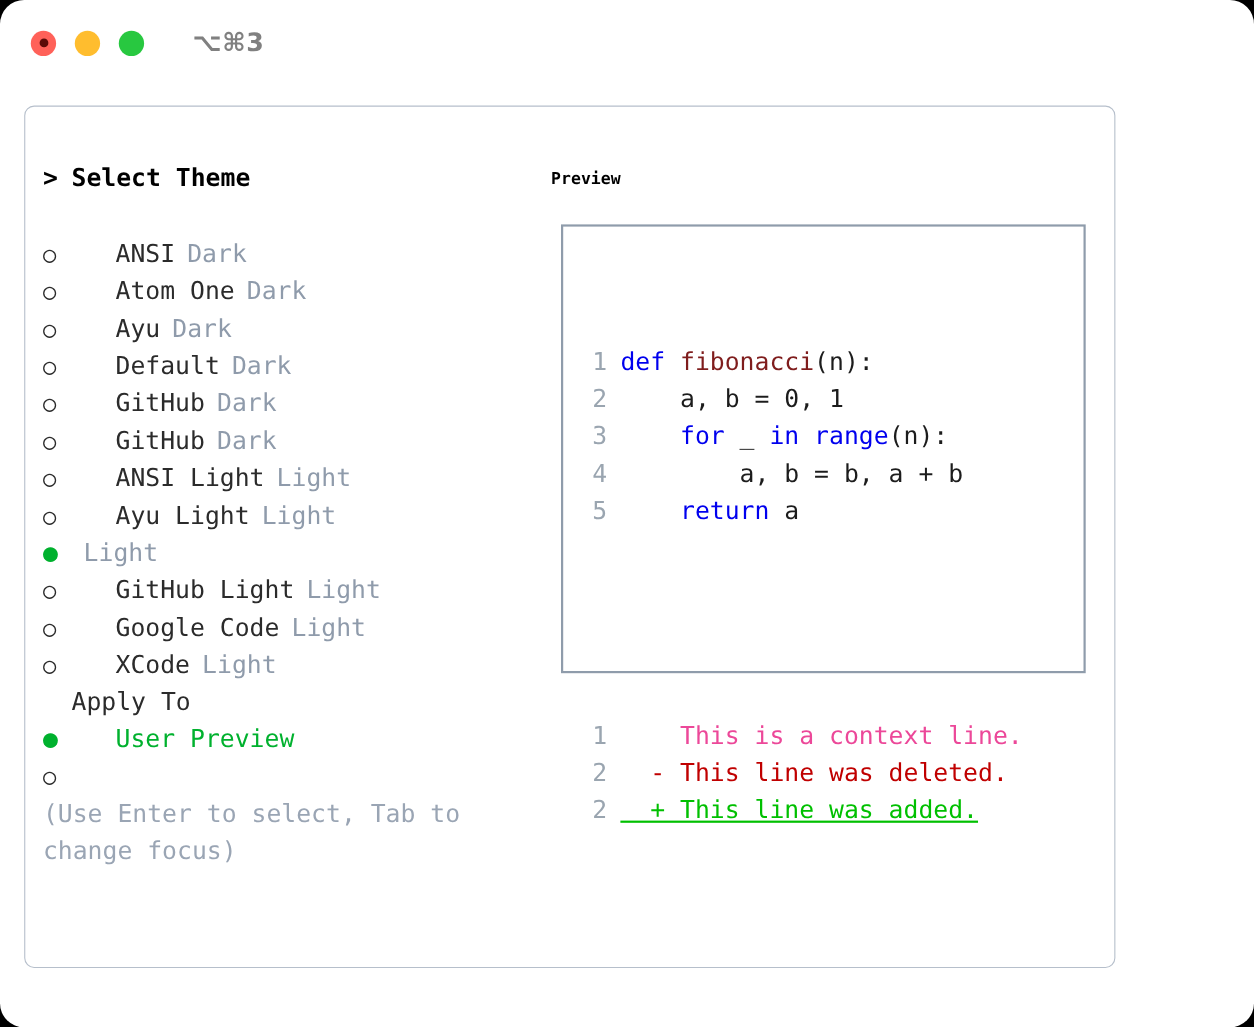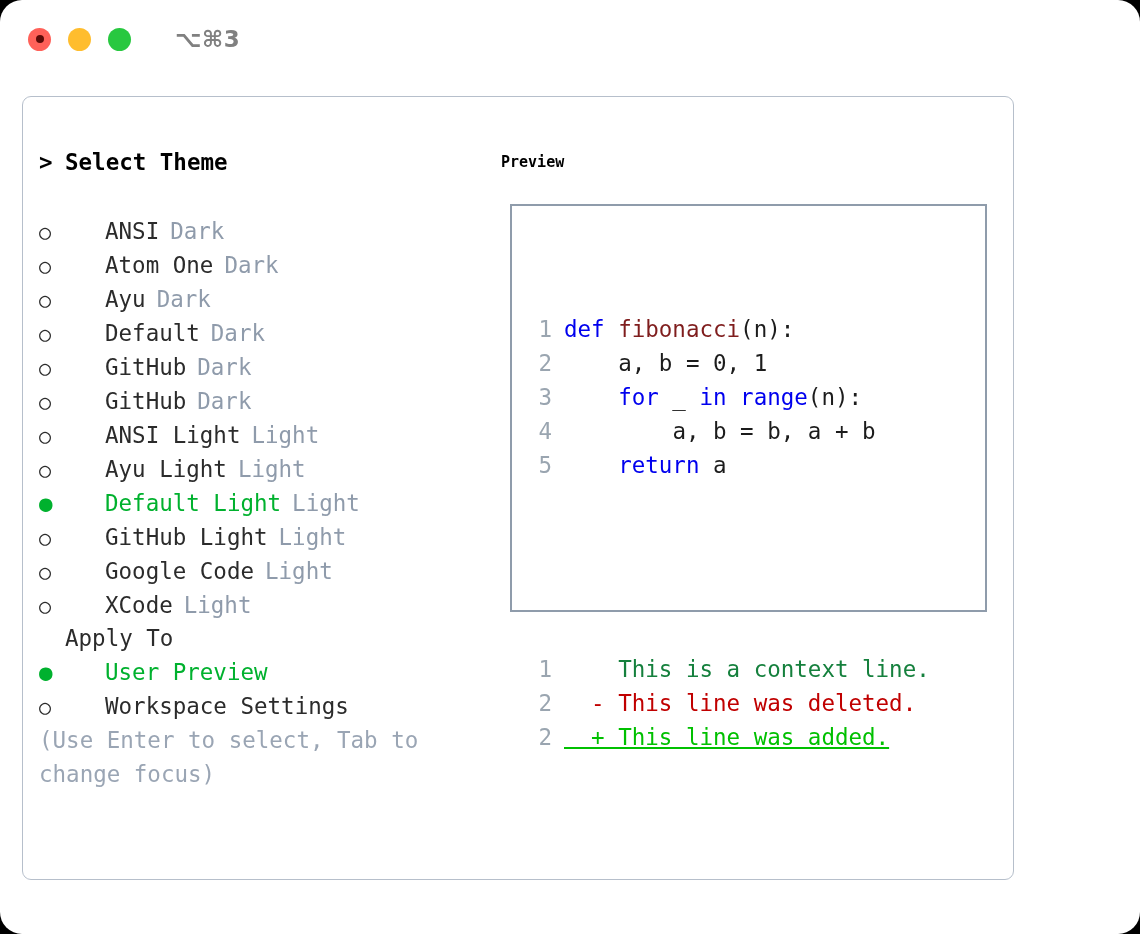--- a/index.html
+++ b/index.html
@@ -194,21 +194,21 @@
     text-align: right;
     color: #9aa5b0;
     margin-right: 12px;
   }
   .tok-kw   { color: #0000ee; }
   .tok-fn   { color: #7f1d1d; }
   .tok-pl   { color: #1c1c1c; }
   .tok-num  { color: #1c1c1c; }
   .blank-line { height: 34px; }
 
-  .diff-ctx { color: #15803d; }
+  .diff-ctx { color: #ec4899; }
   .diff-del { color: #c00000; }
   .diff-add { color: #00c000; text-decoration: underline; }
 </style>
 </head>
 <body>
 
 <div class="window">
 
   <div class="titlebar">
     <div class="lights">
@@ -231,36 +231,36 @@
 
         <div id="theme-list">
             <div class="row"><span class="marker hollow">○</span><span class="item-label">ANSI</span><span class="item-tag">Dark</span></div>
             <div class="row"><span class="marker hollow">○</span><span class="item-label">Atom One</span><span class="item-tag">Dark</span></div>
             <div class="row"><span class="marker hollow">○</span><span class="item-label">Ayu</span><span class="item-tag">Dark</span></div>
             <div class="row"><span class="marker hollow">○</span><span class="item-label">Default</span><span class="item-tag">Dark</span></div>
             <div class="row"><span class="marker hollow">○</span><span class="item-label">GitHub</span><span class="item-tag">Dark</span></div>
             <div class="row"><span class="marker hollow">○</span><span class="item-label">GitHub</span><span class="item-tag">Dark</span></div>
             <div class="row"><span class="marker hollow">○</span><span class="item-label">ANSI Light</span><span class="item-tag">Light</span></div>
             <div class="row"><span class="marker hollow">○</span><span class="item-label">Ayu Light</span><span class="item-tag">Light</span></div>
-            <div class="row selected"><span class="marker">●</span><span class="item-label">Default Light</span><span class="item-tag">Light</span></div>
+            <div class="row selected"><span class="marker">●</span><span class="item-tag">Light</span></div>
             <div class="row"><span class="marker hollow">○</span><span class="item-label">GitHub Light</span><span class="item-tag">Light</span></div>
             <div class="row"><span class="marker hollow">○</span><span class="item-label">Google Code</span><span class="item-tag">Light</span></div>
             <div class="row"><span class="marker hollow">○</span><span class="item-label">XCode</span><span class="item-tag">Light</span></div>
           </div>
 
         <div class="spacer-sm"></div>
 
         <div class="label-plain">
           <span class="marker">○</span>
           <span>Apply To</span>
         </div>
 
         <div id="apply-list">
             <div class="row selected"><span class="marker">●</span><span class="item-label">User Preview</span></div>
-            <div class="row"><span class="marker hollow">○</span><span class="item-label">Workspace Settings</span></div>
+            <div class="row"><span class="marker hollow">○</span></div>
           </div>
 
         <div class="hint">(Use Enter to select, Tab to change focus)</div>
       </div>
 
       <div class="right-col">
         <div class="preview-title">Preview</div>
 
         <div class="preview-box">
           <div class="code">

